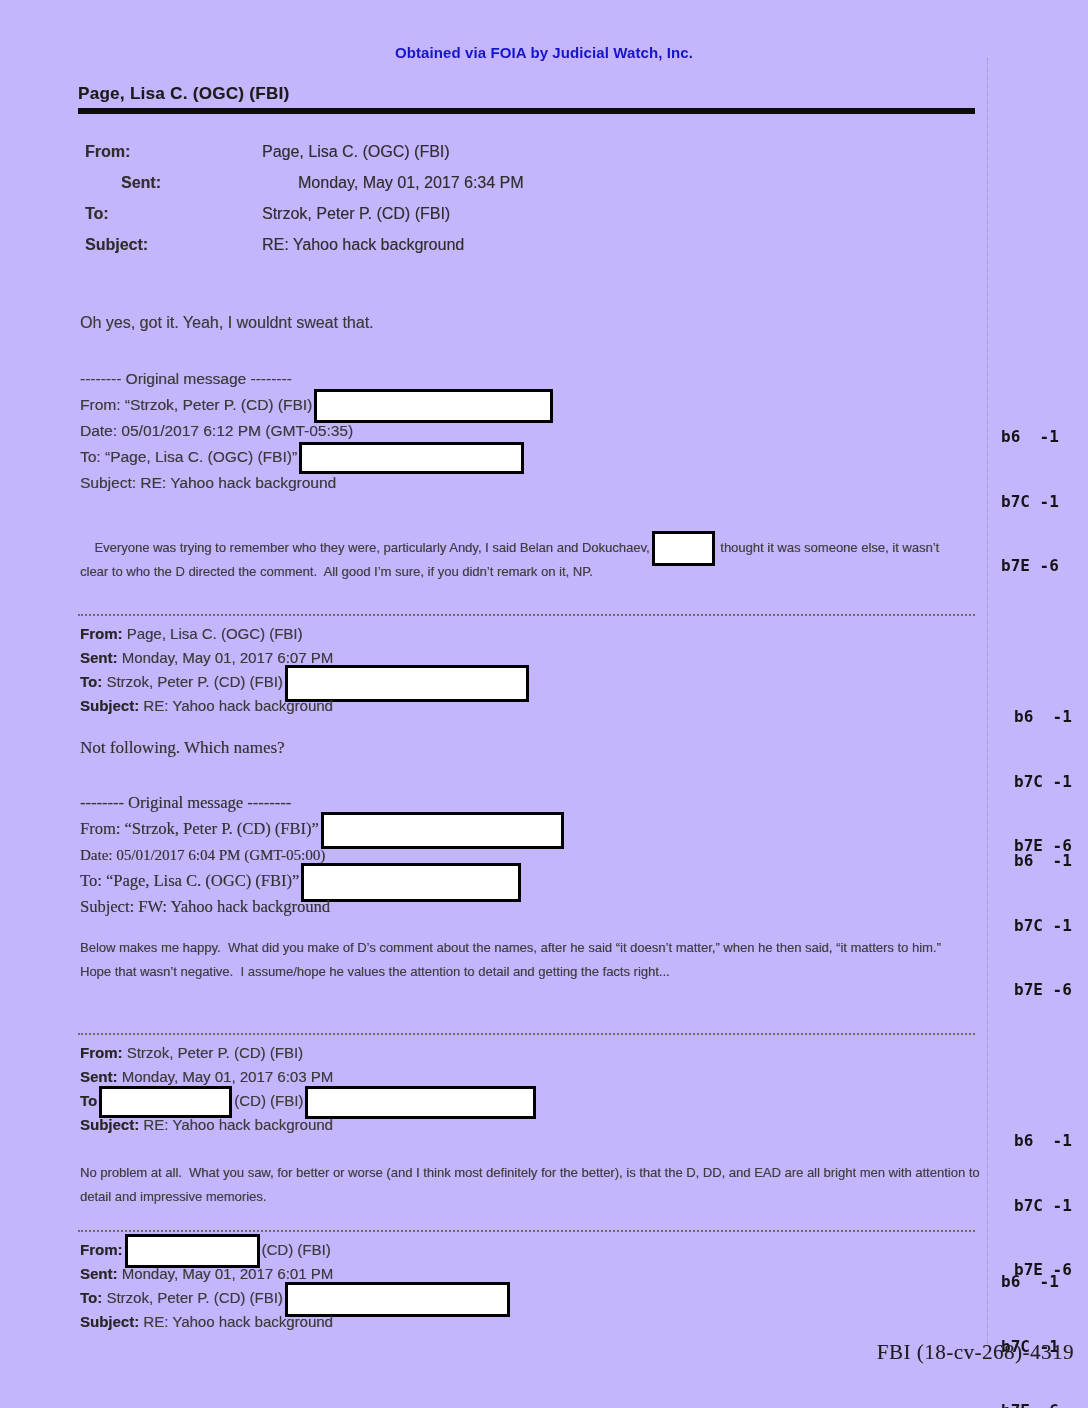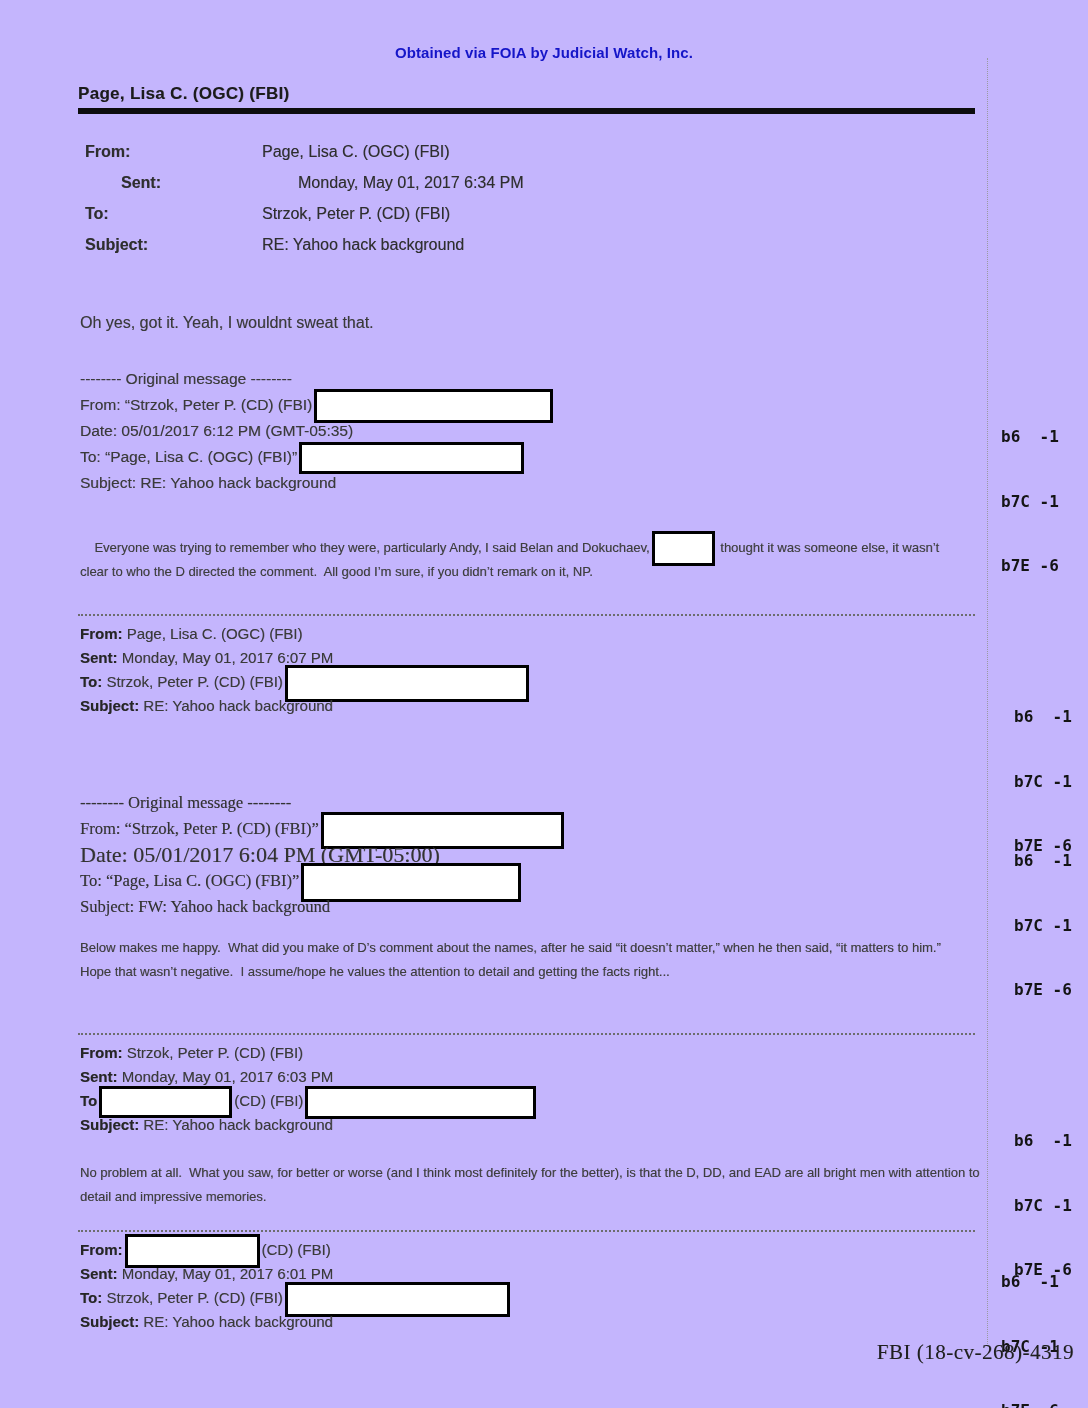--- a/index.html
+++ b/index.html
@@ -94,25 +94,26 @@
 
   <div class="divider" style="top:614px;"></div>
 
   <div class="block fax" style="top:622px;">
     <div class="qline"><span class="lbl">From:</span><span> Page, Lisa C. (OGC) (FBI)</span></div>
     <div class="qline"><span class="lbl">Sent:</span><span> Monday, May 01, 2017 6:07 PM</span></div>
     <div class="qline"><span class="lbl">To:</span><span> Strzok, Peter P. (CD) (FBI)</span><span class="redact" style="width:238px;height:31px;"></span></div>
     <div class="qline"><span class="lbl">Subject:</span><span> RE: Yahoo hack background</span></div>
   </div>
 
+  <div class="block serif fax" style="top:738px;font-size:17px;">Not following.  Which names?</div>
 
   <div class="block serif fax" style="top:790px;">
     <div class="line" style="font-size:16.5px;">-------- Original message --------</div>
     <div class="line" style="font-size:16.5px;"><span>From: “Strzok, Peter P. (CD) (FBI)”</span><span class="redact" style="width:237px;height:31px;"></span></div>
-    <div class="line" style="font-size:22px;">Date: 05/01/2017 6:04 PM (GMT-05:00)</div>
+    <div class="line" style="font-size:15px;">Date: 05/01/2017 6:04 PM (GMT-05:00)</div>
     <div class="line" style="font-size:16.5px;"><span>To: “Page, Lisa C. (OGC) (FBI)”</span><span class="redact" style="width:214px;height:33px;"></span></div>
     <div class="line" style="font-size:16.5px;">Subject: FW: Yahoo hack background</div>
   </div>
 
   <div class="block body-text fax" style="top:936px;width:885px;">Below makes me happy.  What did you make of D’s comment about the names, after he said “it doesn’t matter,” when he then said, “it matters to him.” Hope that wasn’t negative.  I assume/hope he values the attention to detail and getting the facts right...</div>
 
   <div class="divider" style="top:1033px;"></div>
 
   <div class="block fax" style="top:1041px;">
     <div class="qline"><span class="lbl">From:</span><span> Strzok, Peter P. (CD) (FBI)</span></div>

